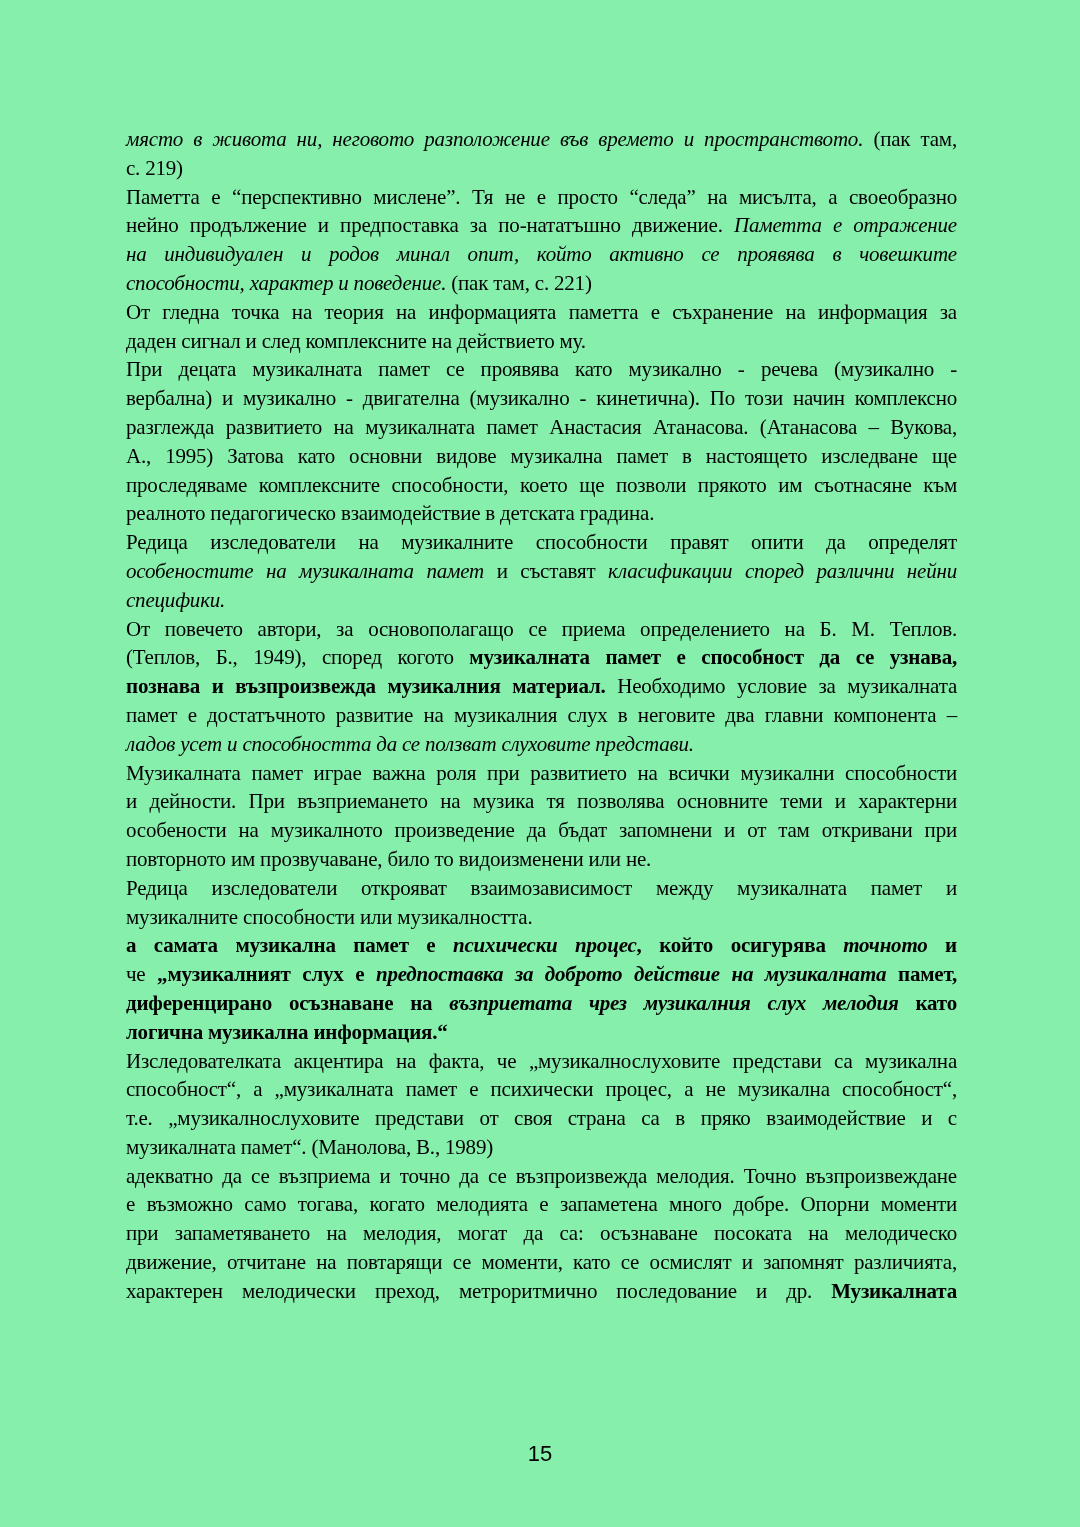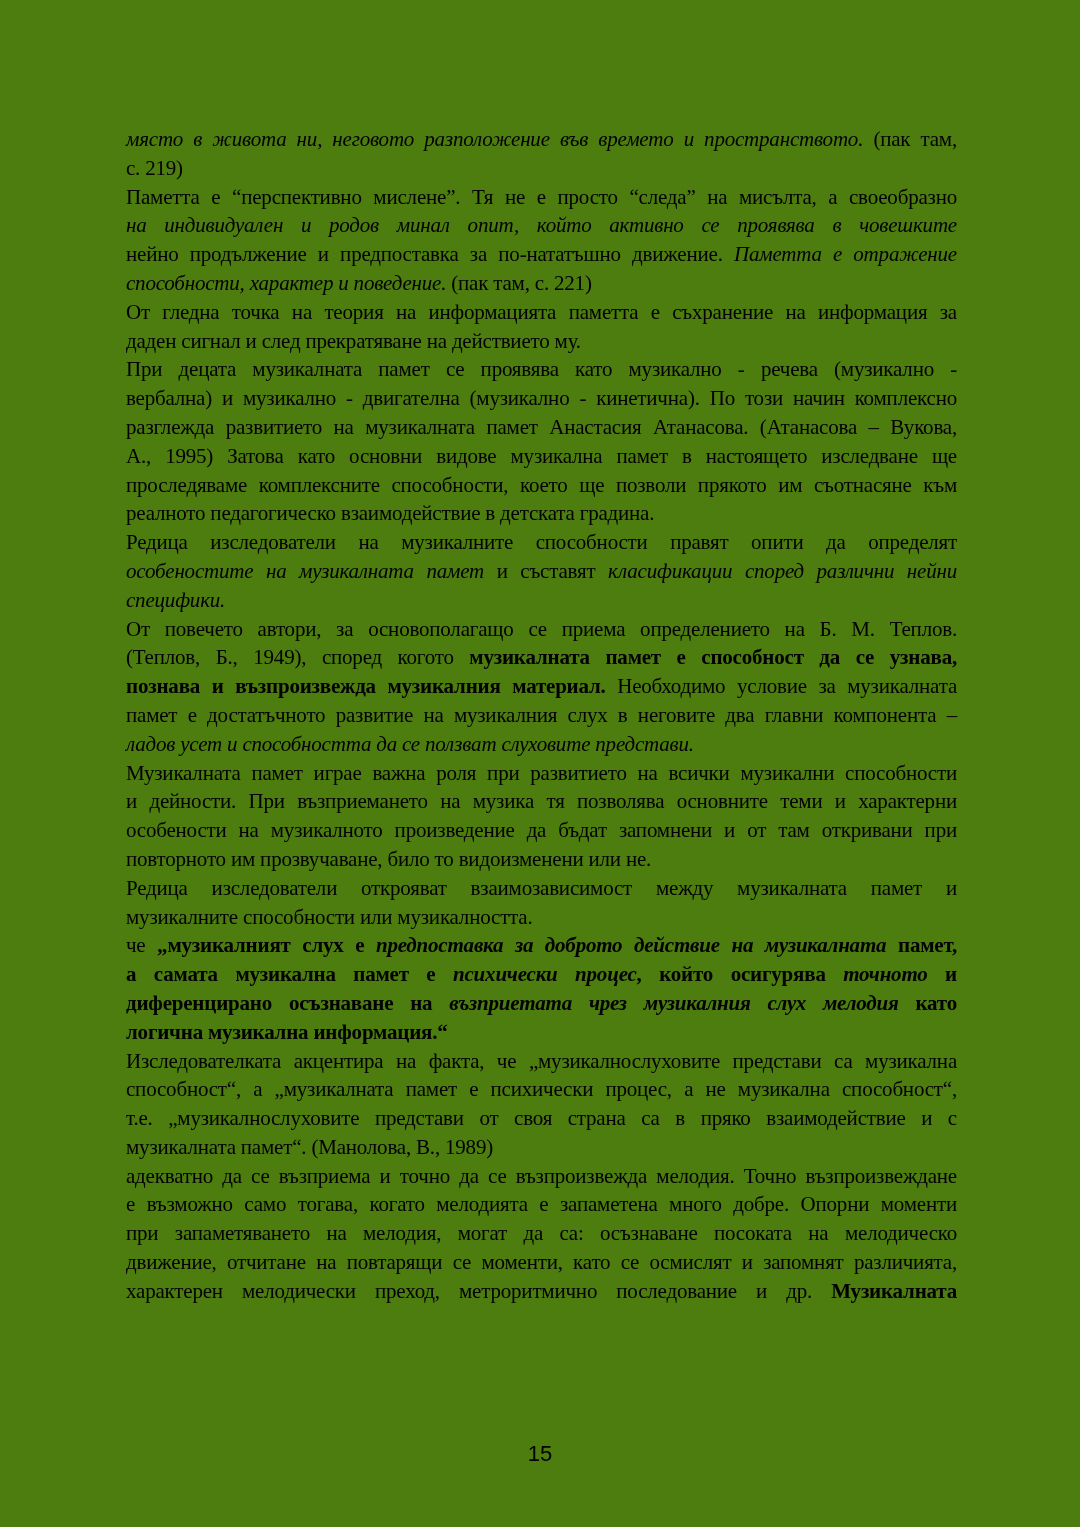--- a/index.html
+++ b/index.html
@@ -4,21 +4,21 @@
 <style>
   html, body {
     margin: 0;
     padding: 0;
     background: #ffffff;
   }
   .page {
     position: relative;
     width: 1080px;
     height: 1527px;
-    background: #4d7c0f;
+    background: #86efac;
     color: #000000;
     overflow: hidden;
     font-family: "Liberation Serif", serif;
   }
   .doc-body {
     position: absolute;
     left: 126px;
     top: 125px;
     width: 831px;
     font-size: 21px;
@@ -58,27 +58,27 @@
 <body>
 
 <div class="page">
   <div class="doc-body" id="doc-body">
       <div class="para">
         <div class="line"><span class="run italic">място в живота ни, неговото разположение във времето и пространството.</span><span class="run regular"> (пак там,</span></div>
         <div class="line last"><span class="run regular">с. 219)</span></div>
       </div>
       <div class="para">
         <div class="line"><span class="run regular">Паметта е “перспективно мислене”. Тя не е просто “следа” на мисълта, а своеобразно</span></div>
+        <div class="line"><span class="run regular">нейно продължение и предпоставка за по-нататъшно движение. </span><span class="run italic">Паметта е отражение</span></div>
         <div class="line"><span class="run italic">на индивидуален и родов минал опит, който активно се проявява в човешките</span></div>
-        <div class="line"><span class="run regular">нейно продължение и предпоставка за по-нататъшно движение. </span><span class="run italic">Паметта е отражение</span></div>
         <div class="line last"><span class="run italic">способности, характер и поведение.</span><span class="run regular"> (пак там, с. 221)</span></div>
       </div>
       <div class="para">
         <div class="line"><span class="run regular">От гледна точка на теория на информацията паметта е съхранение на информация за</span></div>
-        <div class="line last"><span class="run regular">даден сигнал и след прекратяване на действието му.</span></div>
+        <div class="line last"><span class="run regular">даден сигнал и след комплексните на действието му.</span></div>
       </div>
       <div class="para">
         <div class="line"><span class="run regular">При децата музикалната памет се проявява като музикално - речева (музикално -</span></div>
         <div class="line"><span class="run regular">вербална) и музикално - двигателна (музикално - кинетична). По този начин комплексно</span></div>
         <div class="line"><span class="run regular">разглежда развитието на музикалната памет Анастасия Атанасова. (Атанасова – Вукова,</span></div>
         <div class="line"><span class="run regular">А., 1995) Затова като основни видове музикална памет в настоящето изследване ще</span></div>
         <div class="line"><span class="run regular">проследяваме комплексните способности, което ще позволи прякото им съотнасяне към</span></div>
         <div class="line last"><span class="run regular">реалното педагогическо взаимодействие в детската градина.</span></div>
       </div>
       <div class="para">
@@ -97,22 +97,22 @@
         <div class="line"><span class="run regular">Музикалната памет играе важна роля при развитието на всички музикални способности</span></div>
         <div class="line"><span class="run regular">и дейности. При възприемането на музика тя позволява основните теми и характерни</span></div>
         <div class="line"><span class="run regular">особености на музикалното произведение да бъдат запомнени и от там откривани при</span></div>
         <div class="line last"><span class="run regular">повторното им прозвучаване, било то видоизменени или не.</span></div>
       </div>
       <div class="para">
         <div class="line"><span class="run regular">Редица изследователи открояват взаимозависимост между музикалната памет и</span></div>
         <div class="line last"><span class="run regular">музикалните способности или музикалността.</span></div>
       </div>
       <div class="para">
+        <div class="line"><span class="run bold">а самата музикална памет е </span><span class="run bolditalic">психически процес</span><span class="run bold">, който осигурява </span><span class="run bolditalic">точното</span><span class="run bold"> и</span></div>
         <div class="line"><span class="run regular">че </span><span class="run bold">„музикалният слух е </span><span class="run bolditalic">предпоставка за доброто действие на музикалната</span><span class="run bold"> памет,</span></div>
-        <div class="line"><span class="run bold">а самата музикална памет е </span><span class="run bolditalic">психически процес</span><span class="run bold">, който осигурява </span><span class="run bolditalic">точното</span><span class="run bold"> и</span></div>
         <div class="line"><span class="run bold">диференцирано осъзнаване на </span><span class="run bolditalic">възприетата чрез музикалния слух мелодия</span><span class="run bold"> като</span></div>
         <div class="line last"><span class="run bold">логична музикална информация.“</span></div>
       </div>
       <div class="para">
         <div class="line"><span class="run regular">Изследователката акцентира на факта, че „музикалнослуховите представи са музикална</span></div>
         <div class="line"><span class="run regular">способност“, а „музикалната памет е психически процес, а не музикална способност“,</span></div>
         <div class="line"><span class="run regular">т.е. „музикалнослуховите представи от своя страна са в пряко взаимодействие и с</span></div>
         <div class="line last"><span class="run regular">музикалната памет“. (Манолова, В., 1989)</span></div>
       </div>
       <div class="para">

